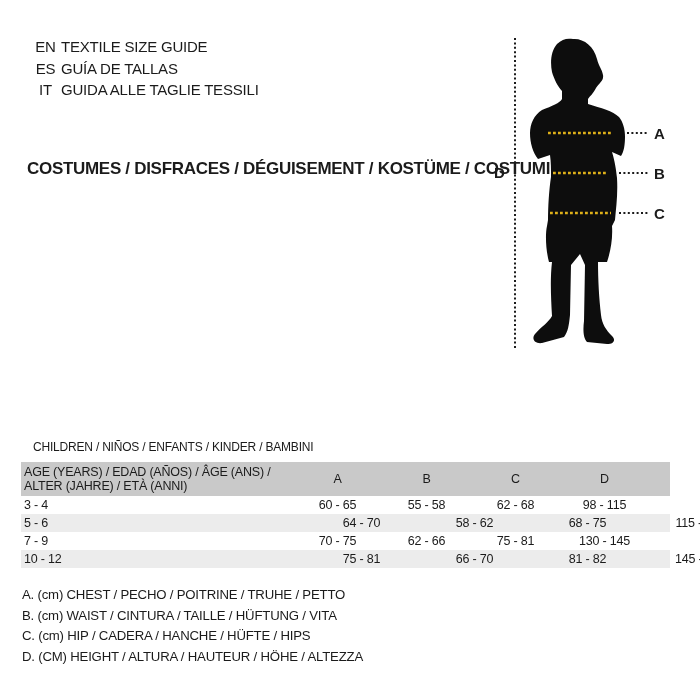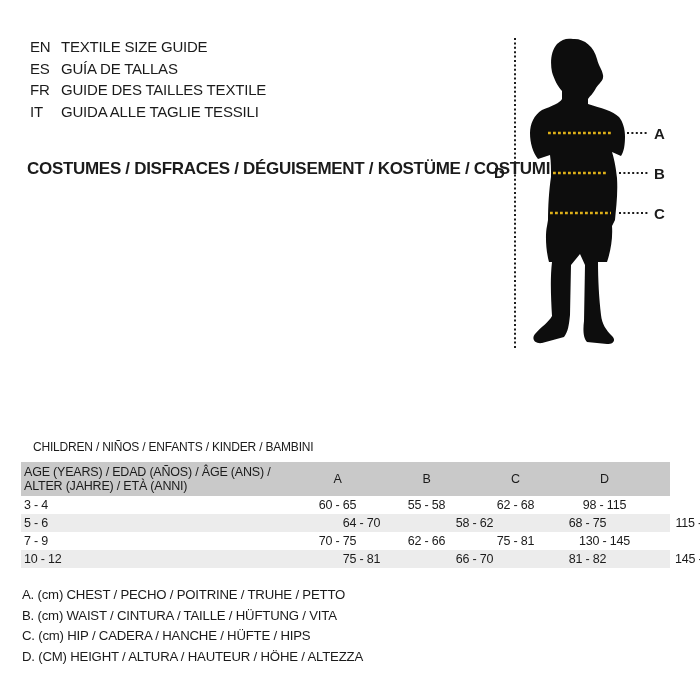--- a/index.html
+++ b/index.html
@@ -20,21 +20,21 @@
 
   
   .lang-list {
     position: absolute;
     left: 30px;
     top: 36px;
     font-size: 15px;
     letter-spacing: -0.2px;
     line-height: 21.6px;
   }
-  .lang-row { display: flex; }
+  .lang-row { display: flex; text-align: center; }
   .lang-code { width: 31px; flex: 0 0 31px; }
 
   
   .category-title {
     position: absolute;
     left: 27px;
     top: 159px;
     font-size: 17px;
     font-weight: bold;
     letter-spacing: -0.3px;
@@ -107,24 +107,20 @@
 <div id="page">
 
   <div class="lang-list">
     <div class="lang-row">
       <span class="lang-code">EN</span>
       <span class="lang-label">TEXTILE SIZE GUIDE</span>
     </div>
     <div class="lang-row">
       <span class="lang-code">ES</span>
       <span class="lang-label">GUÍA DE TALLAS</span>
-    </div>
-    <div class="lang-row">
-      <span class="lang-code">FR</span>
-      <span class="lang-label">GUIDE DES TAILLES TEXTILE</span>
     </div>
     <div class="lang-row">
       <span class="lang-code">IT</span>
       <span class="lang-label">GUIDA ALLE TAGLIE TESSILI</span>
     </div>
   </div>
 
   <div class="category-title">COSTUMES / DISFRACES / DÉGUISEMENT / KOSTÜME / COSTUMI</div>
 
   <div class="figure-wrap">

